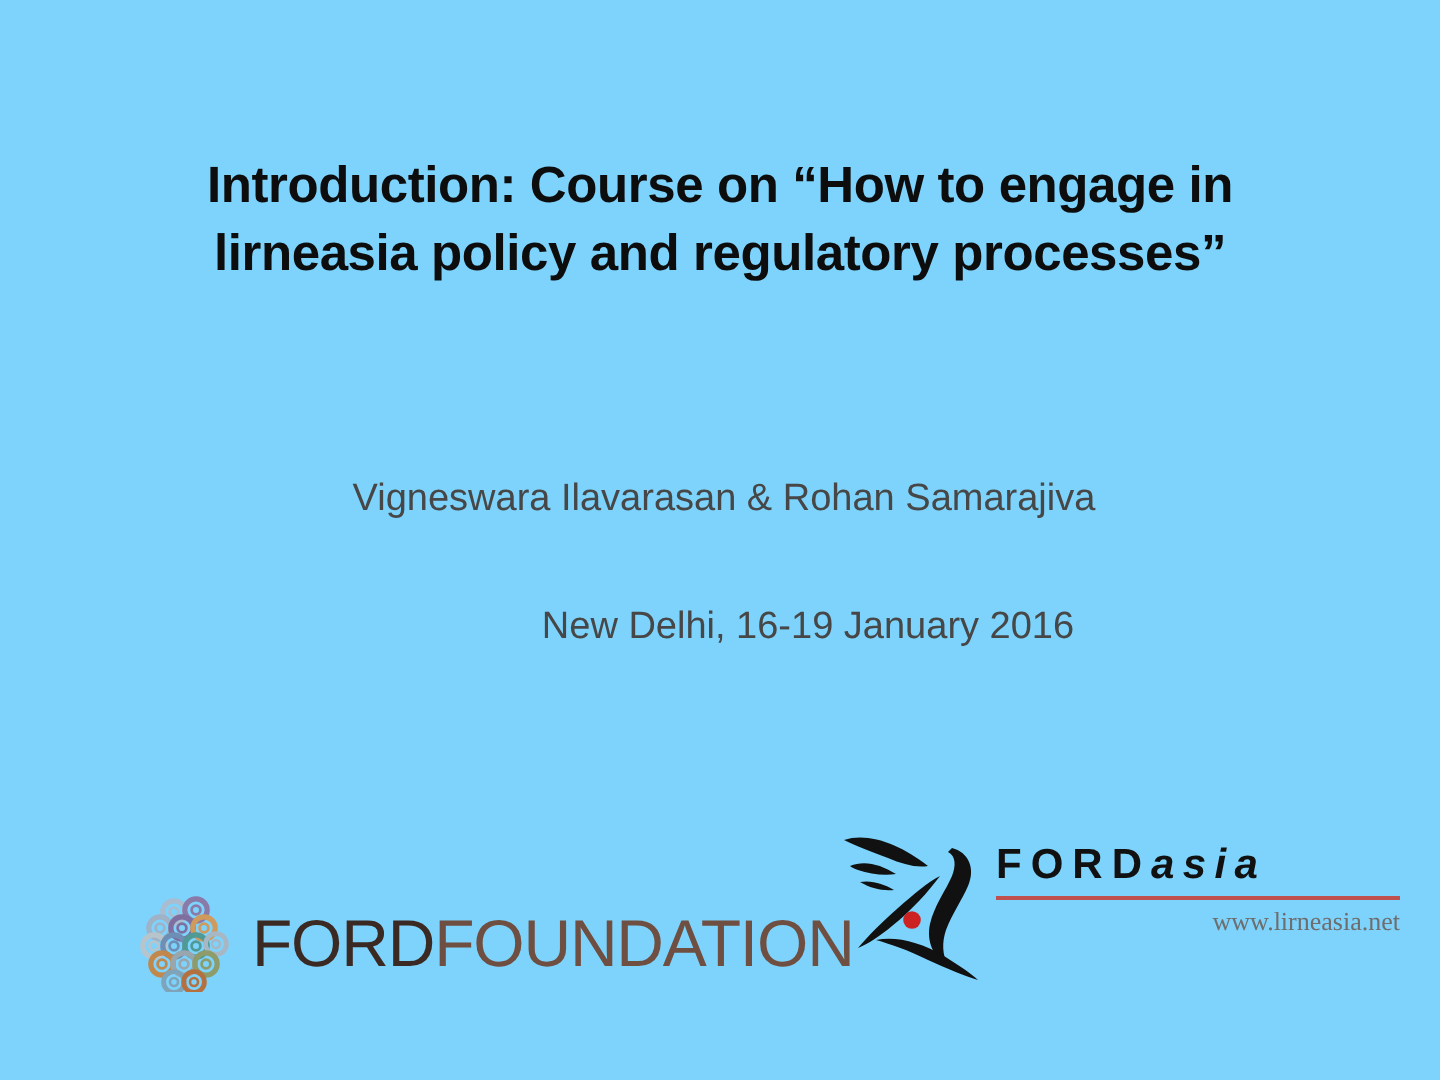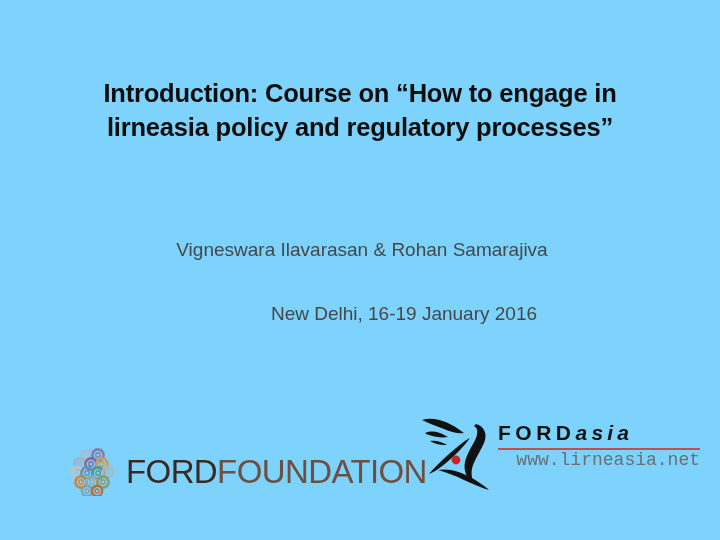--- a/index.html
+++ b/index.html
@@ -126,22 +126,22 @@
     letter-spacing: 4.2px;
   }
   .lirne-rule {
     margin-top: 2px;
     width: 202px;
     height: 2px;
     background: #c0504d;
   }
   .lirne-url {
     margin-top: 2px;
-    font-family: Liberation Mono, monospace;
-    font-size: 18px;
+    font-family: Liberation Serif, serif;
+    font-size: 13px;
     line-height: 17px;
     color: #6e6e6e;
     text-align: right;
     width: 202px;
     white-space: nowrap;
   }
 </style>
 </head>
 <body>
 

